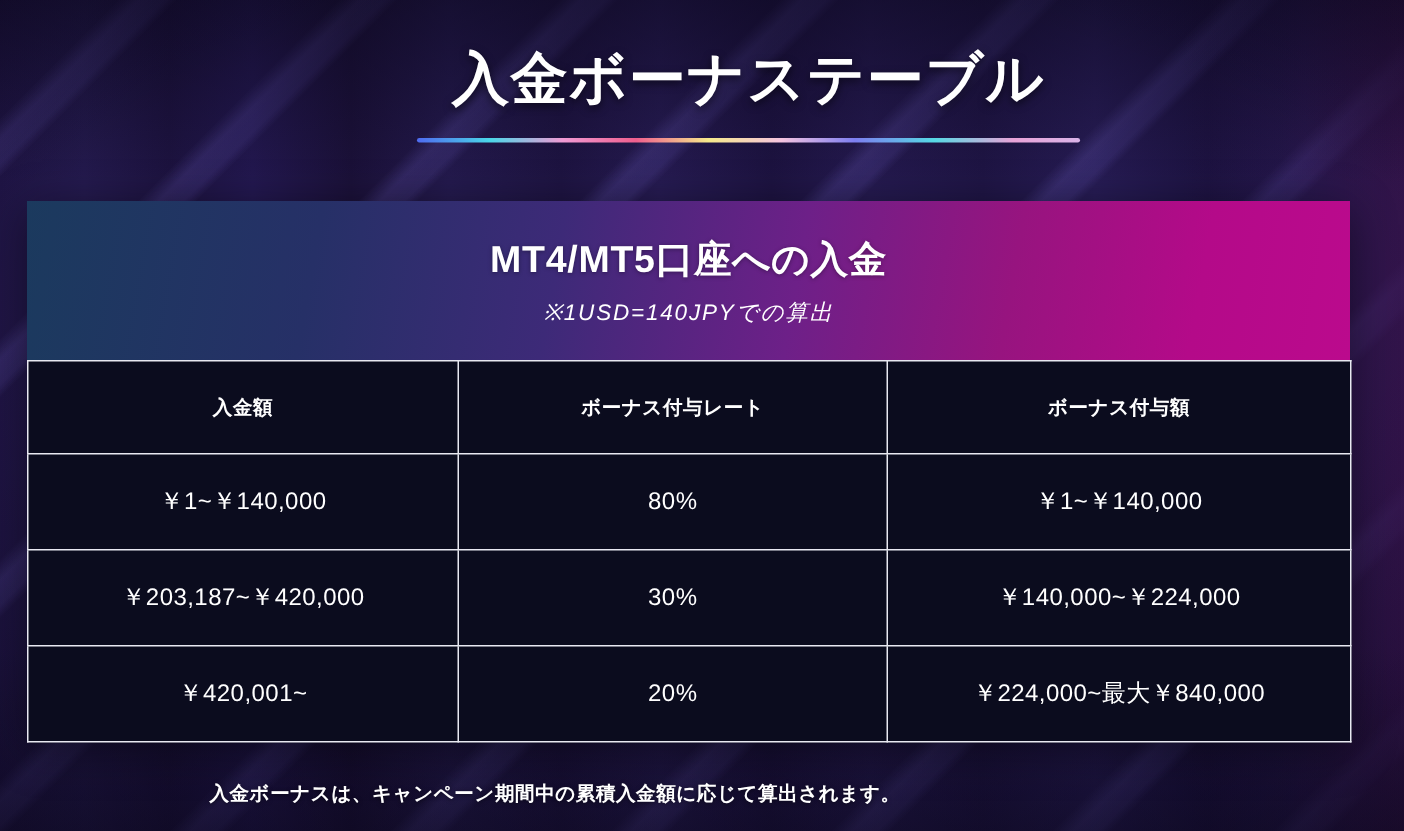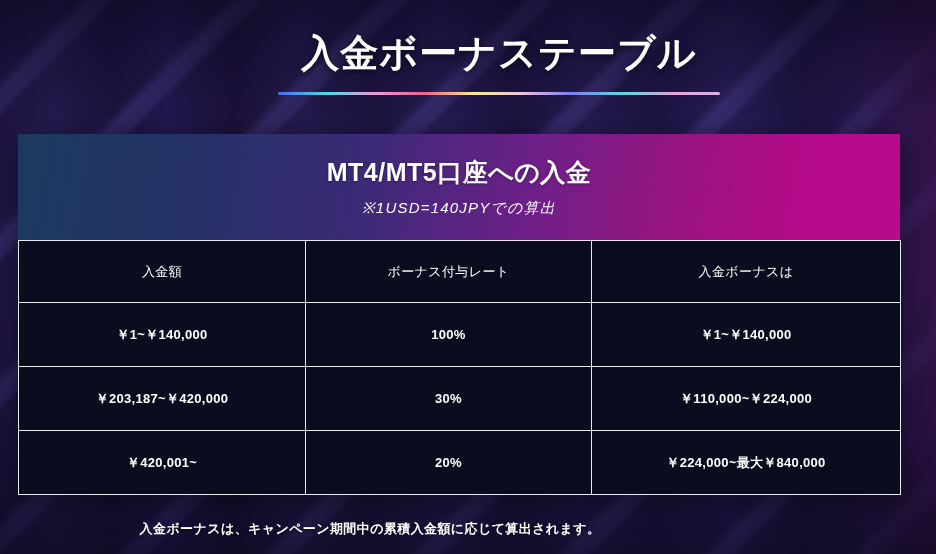--- a/index.html
+++ b/index.html
@@ -111,27 +111,27 @@
     text-align:center;
     vertical-align:middle;
   }
   #bonus-table col.c1 { width:287px; }
   #bonus-table col.c2 { width:286px; }
   #bonus-table col.c3 { width:309px; }
 
   #bonus-table thead th {
     height:62px;
     font-size:13px;
-    font-weight:normal;
+    font-weight:bold;
     letter-spacing:.4px;
   }
   #bonus-table tbody td {
     height:64px;
-    font-size:13px;
-    font-weight:bold;
+    font-size:16px;
+    font-weight:normal;
     letter-spacing:.3px;
   }
 
   
   #footer-note {
     position:absolute; left:0; top:520px; width:740px;
     text-align:center;
     color:#ffffff;
     font-size:13px;
     font-weight:bold;
@@ -164,33 +164,33 @@
     <table id="bonus-table">
       <colgroup>
         <col class="c1">
           <col class="c2">
           <col class="c3">
       </colgroup>
       <thead>
         <tr>
           <th>入金額</th>
           <th>ボーナス付与レート</th>
-          <th>入金ボーナスは</th>
+          <th>ボーナス付与額</th>
         </tr>
       </thead>
       <tbody>
         <tr>
           <td>￥1~￥140,000</td>
-          <td>100%</td>
+          <td>80%</td>
           <td>￥1~￥140,000</td>
         </tr>
         <tr>
           <td>￥203,187~￥420,000</td>
           <td>30%</td>
-          <td>￥110,000~￥224,000</td>
+          <td>￥140,000~￥224,000</td>
         </tr>
         <tr>
           <td>￥420,001~</td>
           <td>20%</td>
           <td>￥224,000~最大￥840,000</td>
         </tr>
       </tbody>
     </table>
 
   </div>

